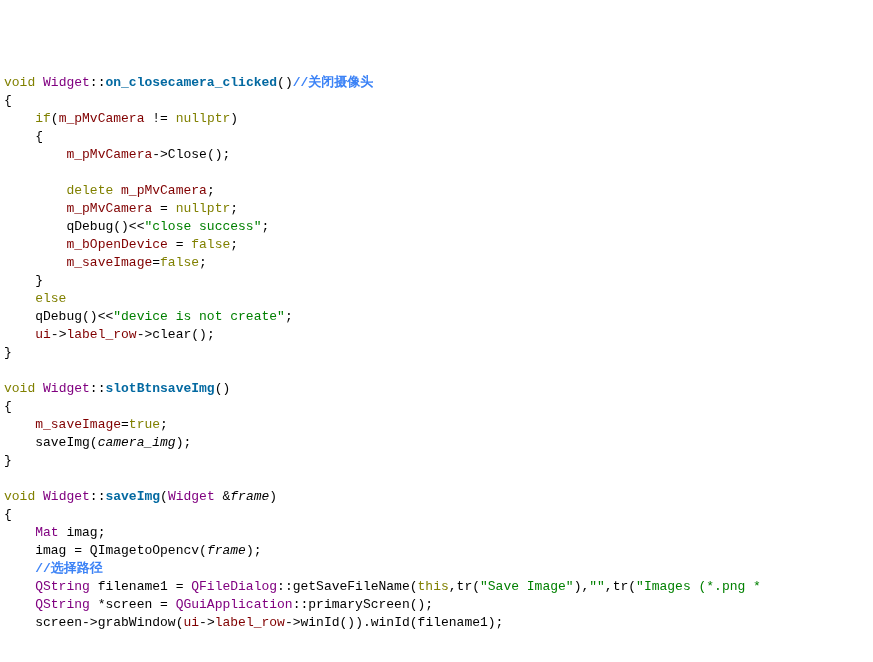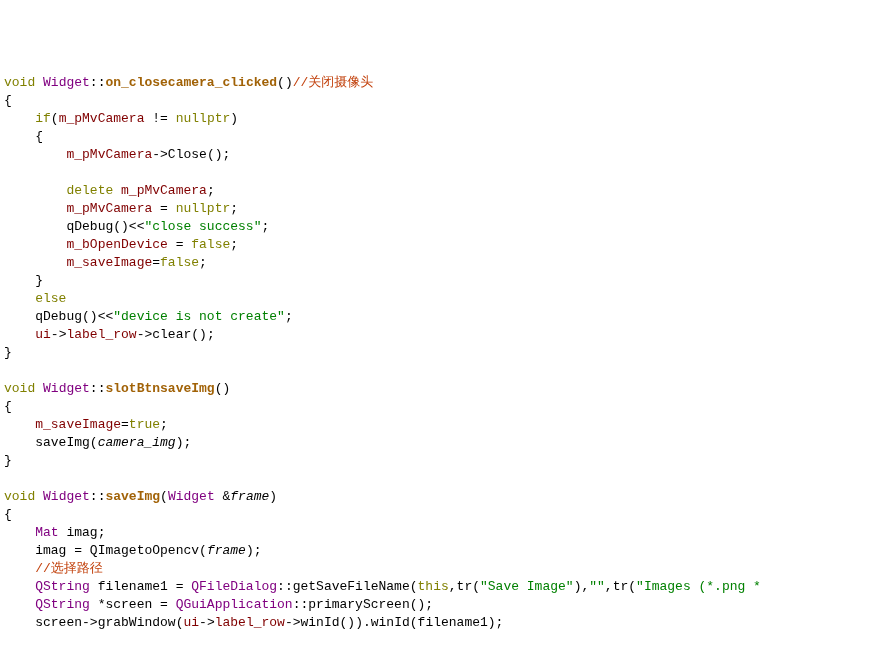--- a/index.html
+++ b/index.html
@@ -8,22 +8,22 @@
       font-size: 13px;
       line-height: 18px;
       background: #ffffff;
       color: #000000;
       padding: 2px 4px;
       white-space: pre;
       position: relative;
     }
     .kw { color: #808000; }
     .cls { color: #800080; margin-top: 36px; }
-    .fn { color: #a16207; font-weight: bold; }
-    .cmt { color: #c2410c; }
+    .fn { color: #0369a1; font-weight: bold; }
+    .cmt { color: #3b82f6; font-weight: bold; }
     .str { color: #008000; }
     .mem { color: #800000; }
     .param { font-style: italic; color: #000000; }
     .bool { color: #808000; }
   </style>
 </head>
 <body>
 
 
 

